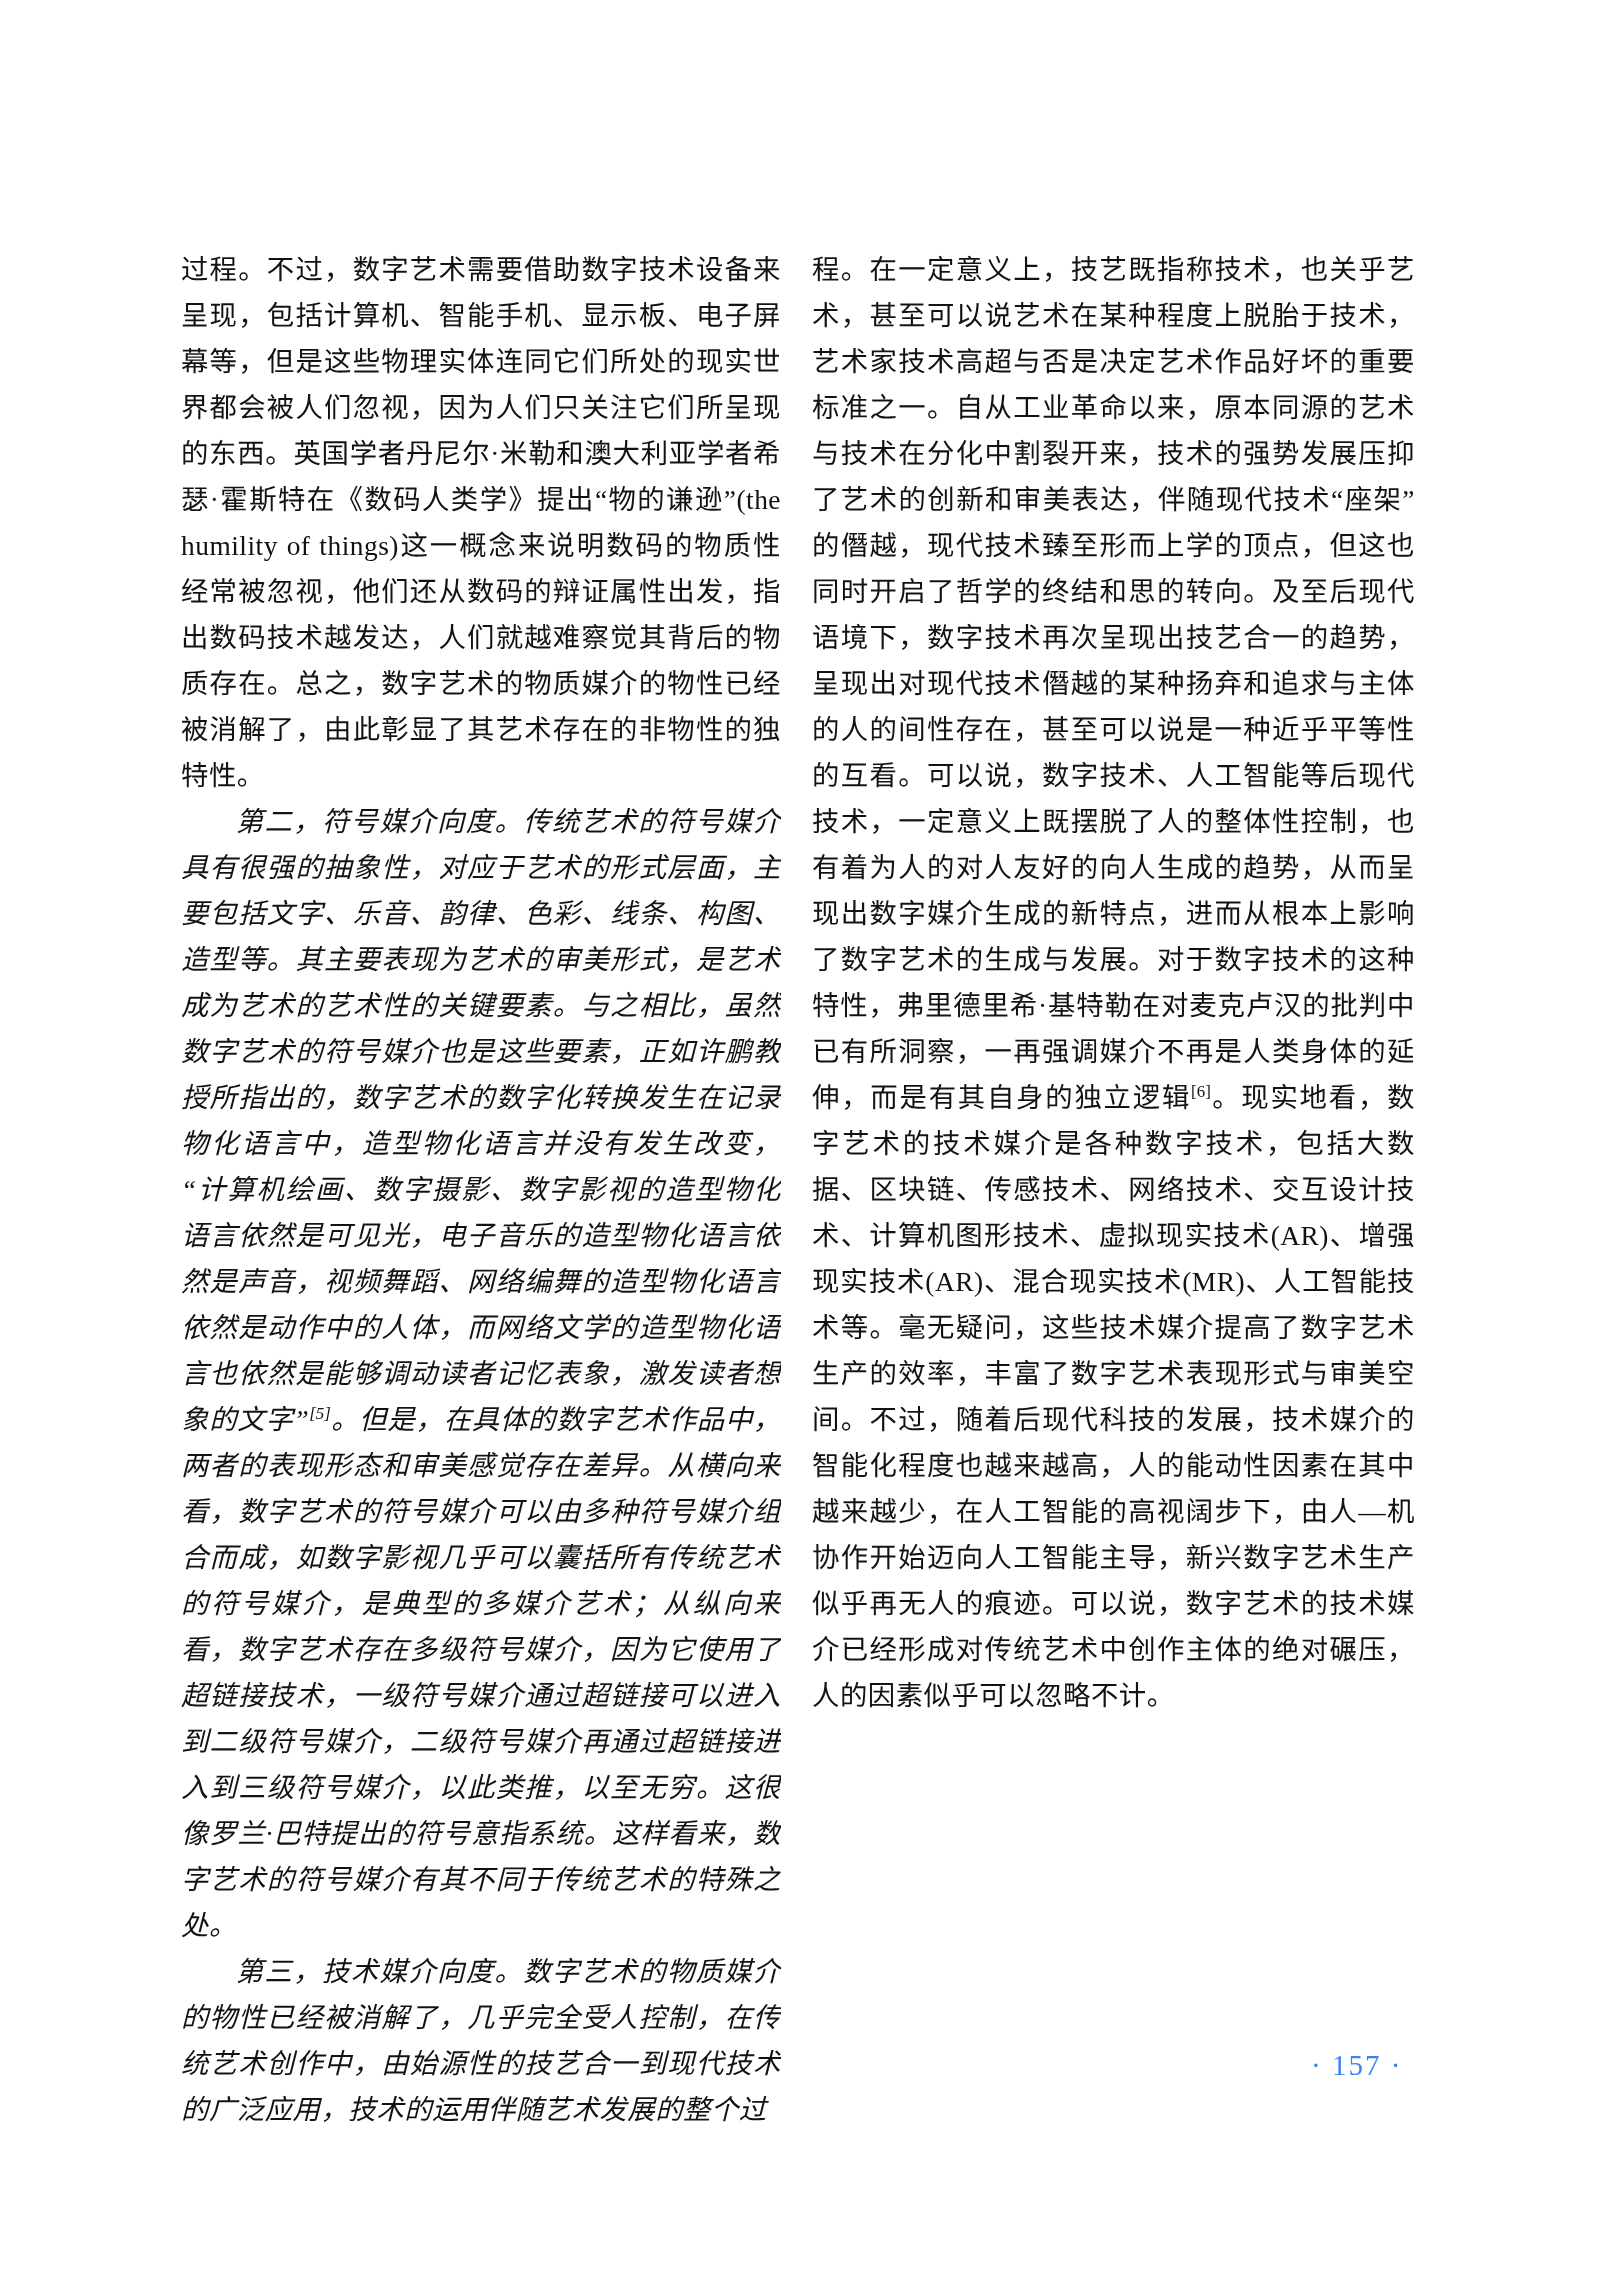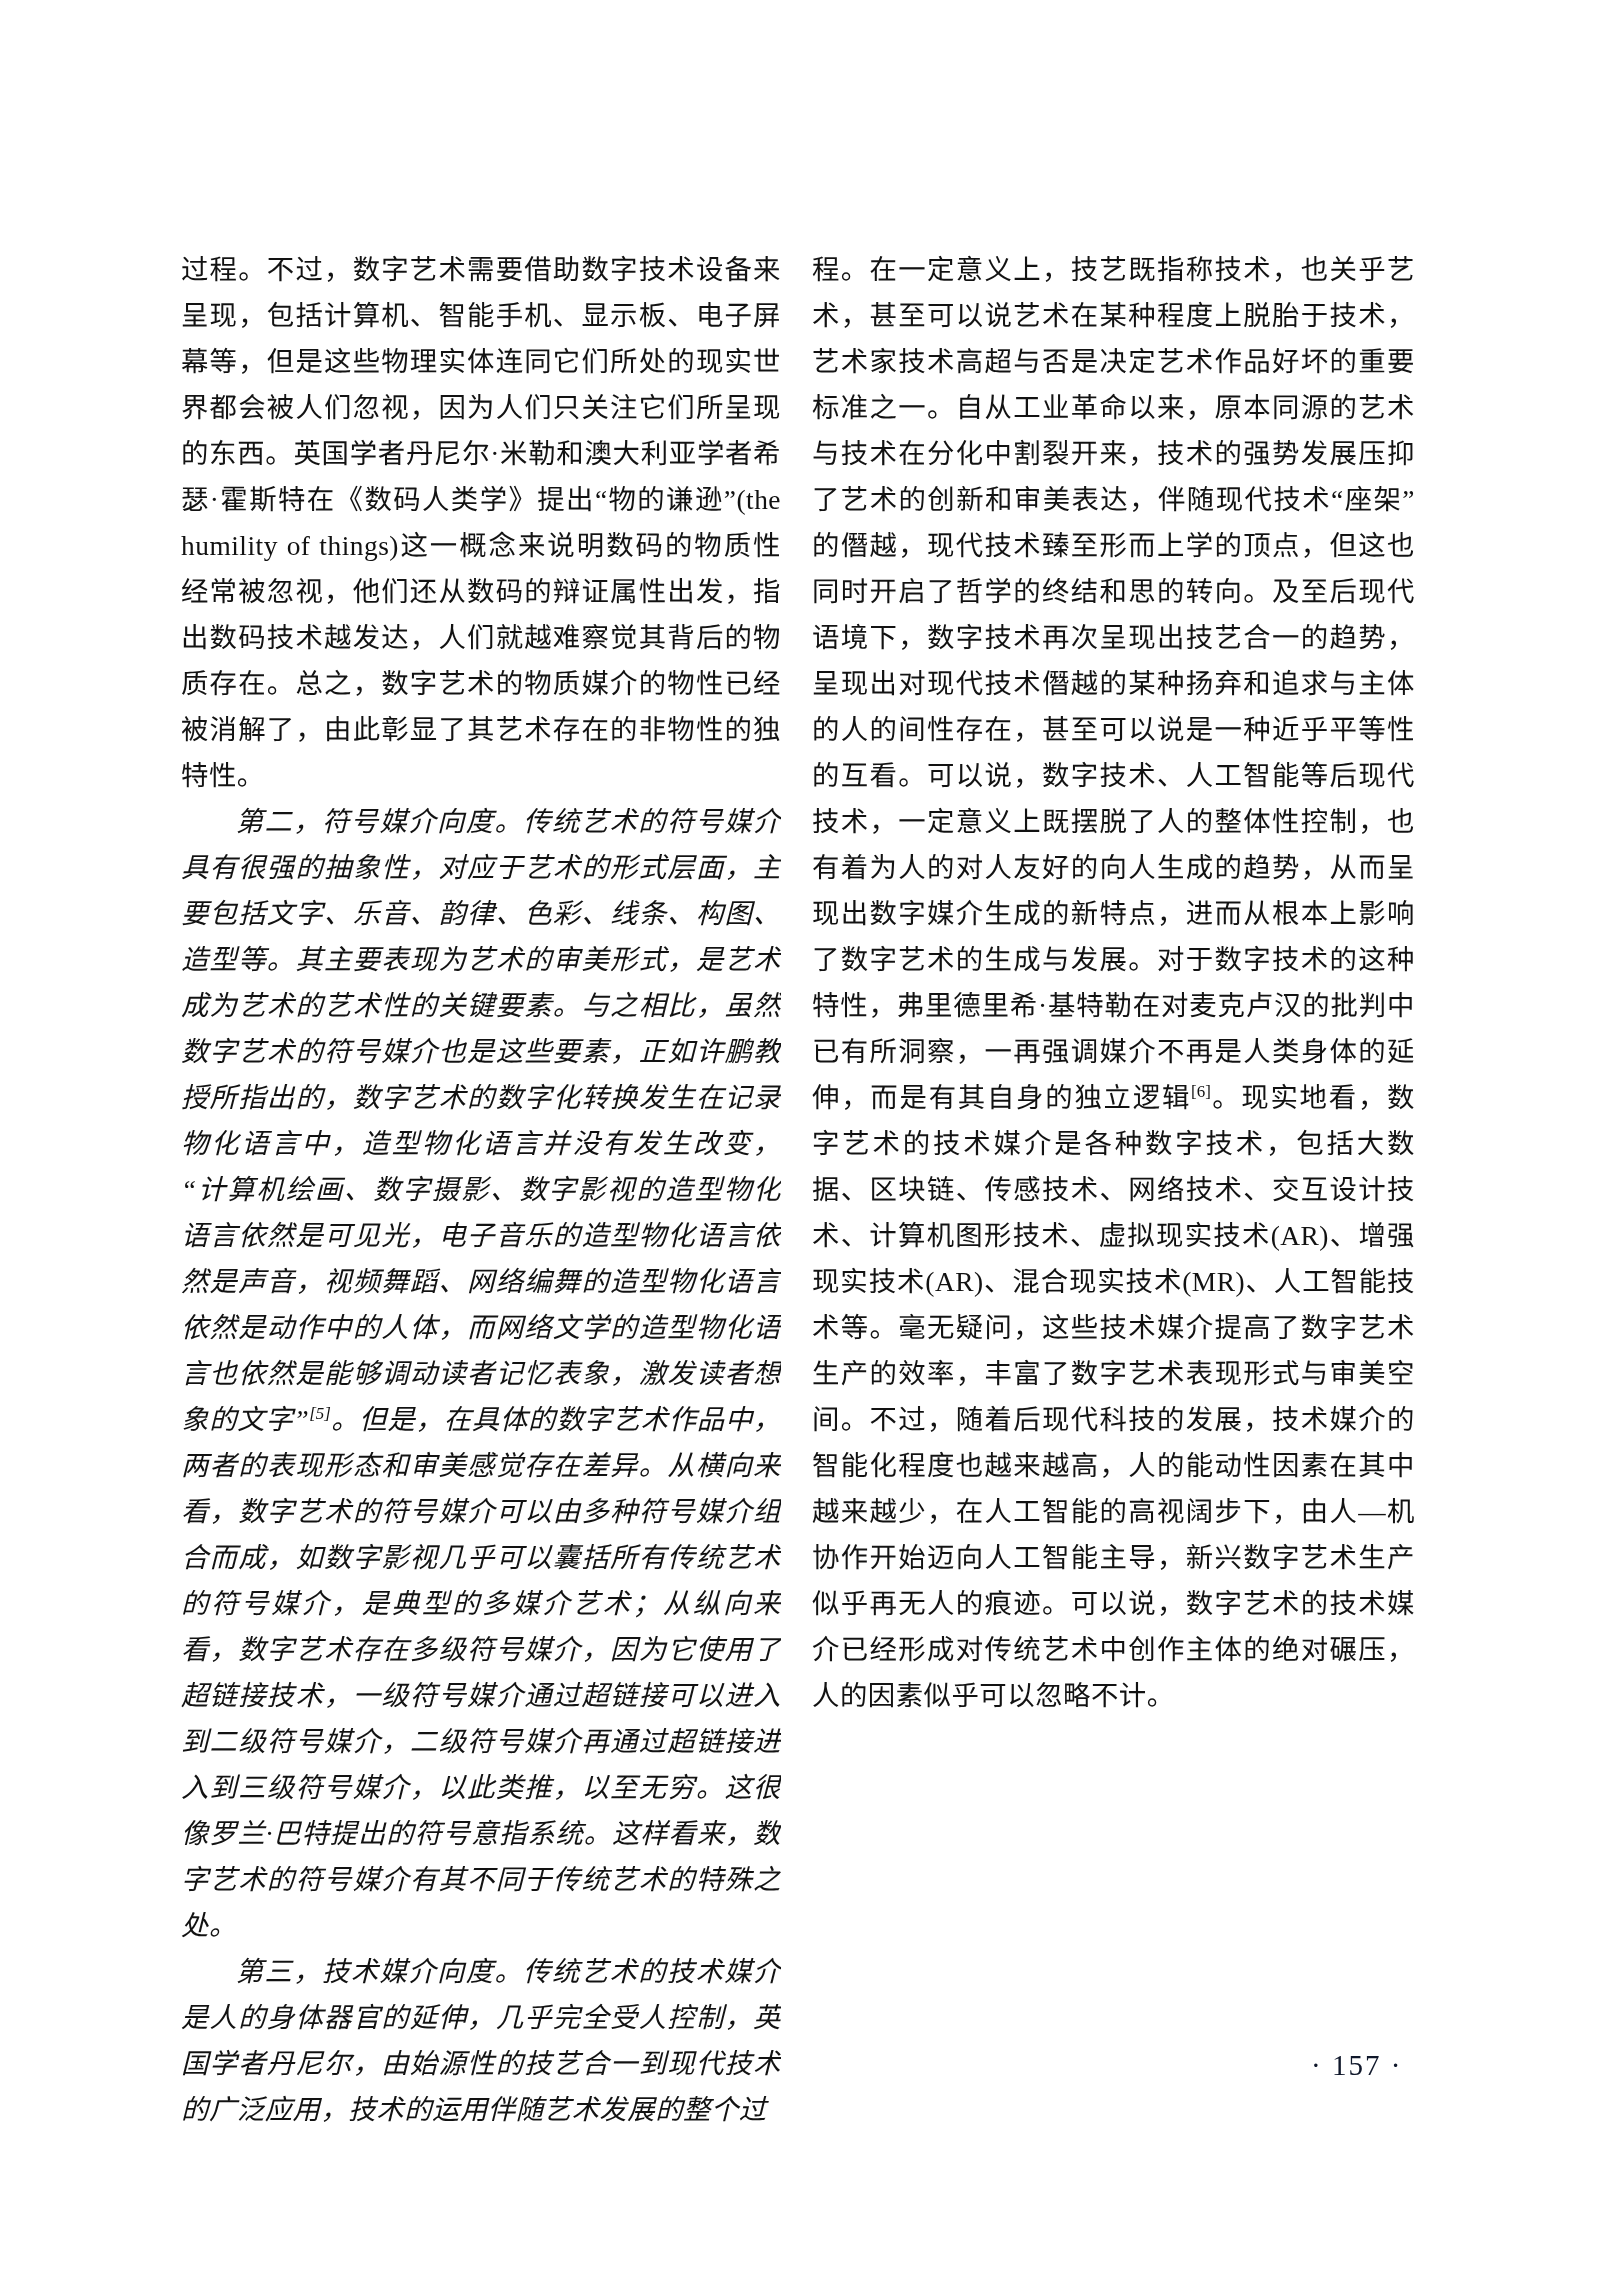--- a/index.html
+++ b/index.html
@@ -42,31 +42,31 @@
     line-height: 0;
     vertical-align: super;
     letter-spacing: 0;
   }
   .footer-page-number {
     position: absolute;
     left: 1311px;
     top: 2049px;
     font-size: 29px;
     letter-spacing: 2px;
-    color: #0f172a;
+    color: #3b82f6;
     white-space: nowrap;
   }
 </style>
 </head>
 <body>
 
 <div class="page">
   <section class="column left">
       <p class="para">过程。不过，数字艺术需要借助数字技术设备来呈现，包括计算机、智能手机、显示板、电子屏幕等，但是这些物理实体连同它们所处的现实世界都会被人们忽视，因为人们只关注它们所呈现的东西。英国学者丹尼尔·米勒和澳大利亚学者希瑟·霍斯特在《数码人类学》提出“物的谦逊”(the humility of things)这一概念来说明数码的物质性经常被忽视，他们还从数码的辩证属性出发，指出数码技术越发达，人们就越难察觉其背后的物质存在。总之，数字艺术的物质媒介的物性已经被消解了，由此彰显了其艺术存在的非物性的独特性。</p>
       <p class="para indent">第二，符号媒介向度。传统艺术的符号媒介具有很强的抽象性，对应于艺术的形式层面，主要包括文字、乐音、韵律、色彩、线条、构图、造型等。其主要表现为艺术的审美形式，是艺术成为艺术的艺术性的关键要素。与之相比，虽然数字艺术的符号媒介也是这些要素，正如许鹏教授所指出的，数字艺术的数字化转换发生在记录物化语言中，造型物化语言并没有发生改变，“计算机绘画、数字摄影、数字影视的造型物化语言依然是可见光，电子音乐的造型物化语言依然是声音，视频舞蹈、网络编舞的造型物化语言依然是动作中的人体，而网络文学的造型物化语言也依然是能够调动读者记忆表象，激发读者想象的文字”<sup>[5]</sup>。但是，在具体的数字艺术作品中，两者的表现形态和审美感觉存在差异。从横向来看，数字艺术的符号媒介可以由多种符号媒介组合而成，如数字影视几乎可以囊括所有传统艺术的符号媒介，是典型的多媒介艺术；从纵向来看，数字艺术存在多级符号媒介，因为它使用了超链接技术，一级符号媒介通过超链接可以进入到二级符号媒介，二级符号媒介再通过超链接进入到三级符号媒介，以此类推，以至无穷。这很像罗兰·巴特提出的符号意指系统。这样看来，数字艺术的符号媒介有其不同于传统艺术的特殊之处。</p>
-      <p class="para indent">第三，技术媒介向度。传统艺术的技术媒介是人的身体器官的延伸，几乎完全受人控制，英国学者丹尼尔，由始源性的技艺合一到现代技术的广泛应用，技术的运用伴随艺术发展的整个过</p>
+      <p class="para indent">第三，技术媒介向度。数字艺术的物质媒介的物性已经被消解了，几乎完全受人控制，在传统艺术创作中，由始源性的技艺合一到现代技术的广泛应用，技术的运用伴随艺术发展的整个过</p>
     </section>
   <section class="column right">
       <p class="para">程。在一定意义上，技艺既指称技术，也关乎艺术，甚至可以说艺术在某种程度上脱胎于技术，艺术家技术高超与否是决定艺术作品好坏的重要标准之一。自从工业革命以来，原本同源的艺术与技术在分化中割裂开来，技术的强势发展压抑了艺术的创新和审美表达，伴随现代技术“座架”的僭越，现代技术臻至形而上学的顶点，但这也同时开启了哲学的终结和思的转向。及至后现代语境下，数字技术再次呈现出技艺合一的趋势，呈现出对现代技术僭越的某种扬弃和追求与主体的人的间性存在，甚至可以说是一种近乎平等性的互看。可以说，数字技术、人工智能等后现代技术，一定意义上既摆脱了人的整体性控制，也有着为人的对人友好的向人生成的趋势，从而呈现出数字媒介生成的新特点，进而从根本上影响了数字艺术的生成与发展。对于数字技术的这种特性，弗里德里希·基特勒在对麦克卢汉的批判中已有所洞察，一再强调媒介不再是人类身体的延伸，而是有其自身的独立逻辑<sup>[6]</sup>。现实地看，数字艺术的技术媒介是各种数字技术，包括大数据、区块链、传感技术、网络技术、交互设计技术、计算机图形技术、虚拟现实技术(AR)、增强现实技术(AR)、混合现实技术(MR)、人工智能技术等。毫无疑问，这些技术媒介提高了数字艺术生产的效率，丰富了数字艺术表现形式与审美空间。不过，随着后现代科技的发展，技术媒介的智能化程度也越来越高，人的能动性因素在其中越来越少，在人工智能的高视阔步下，由人—机协作开始迈向人工智能主导，新兴数字艺术生产似乎再无人的痕迹。可以说，数字艺术的技术媒介已经形成对传统艺术中创作主体的绝对碾压，人的因素似乎可以忽略不计。</p>
     </section>
   <div class="footer-page-number">· 157 ·</div>
 </div>
 
 
 </body></html>

